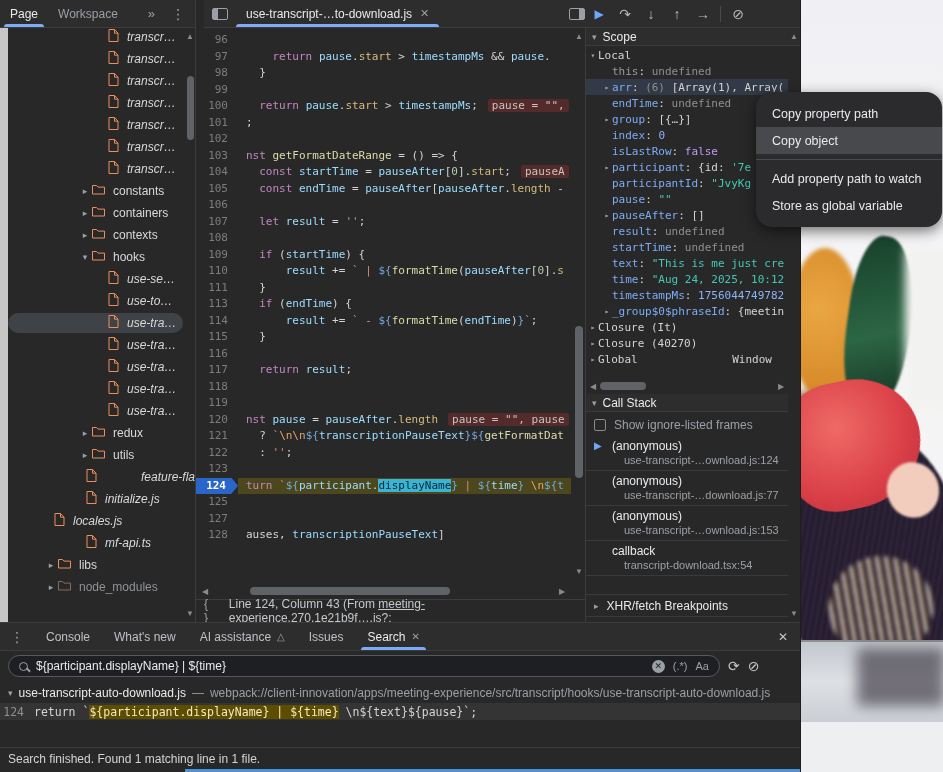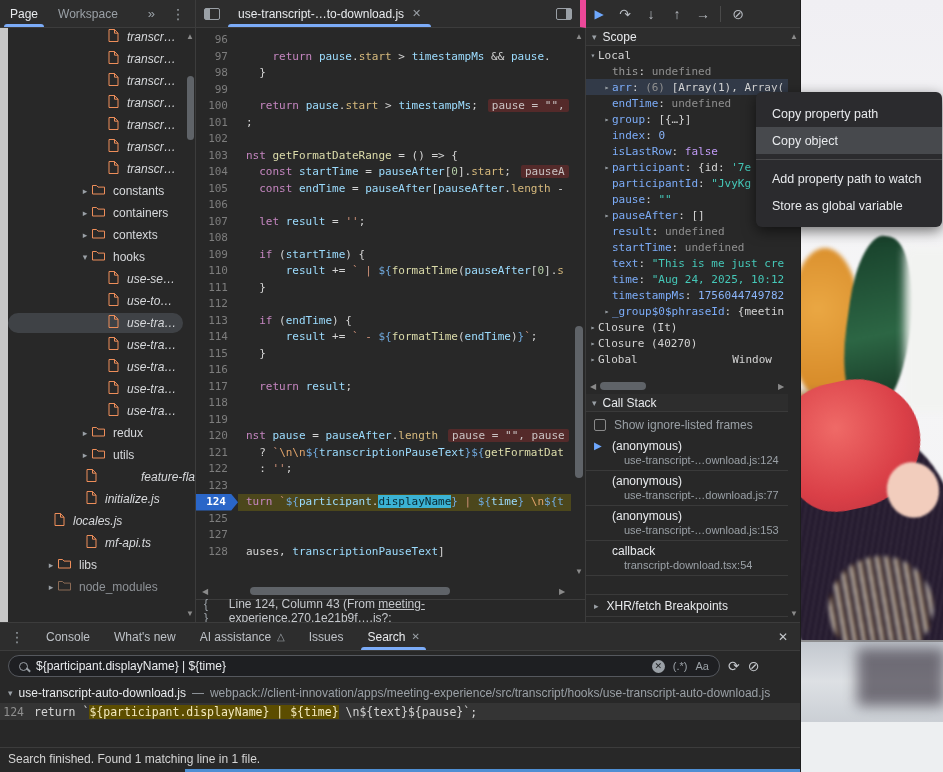--- a/index.html
+++ b/index.html
@@ -3,21 +3,21 @@
 <meta charset="utf-8">
 <style>
   * { margin:0; padding:0; box-sizing:border-box; }
   html,body { background:#111; }
   #app { position:relative; width:943px; height:772px; background:#282828; overflow:hidden;
          font-family:"Liberation Sans", sans-serif; font-size:12px; color:#d4d4d4; }
 
   
   .topbar { position:absolute; top:0; height:28px; background:#2d2d2d; border-bottom:1px solid #3c3c3c; display:flex; align-items:center; }
   #topbar-left   { left:0;   width:196px; border-right:1px solid #3c3c3c; }
-  #topbar-editor { left:196px; width:390px; border-right:6px solid #ec4899; }
+  #topbar-editor { left:204px; width:390px; border-right:1px solid #ec4899; }
   #topbar-debug  { left:586px; width:214px; }
   .ntab { position:relative; height:100%; display:flex; align-items:center; padding:0 10px; color:#9aa0a6; cursor:default; }
   .ntab.active { color:#e8eaed; }
   .ntab.active::after { content:""; position:absolute; left:4px; right:4px; bottom:0; height:3px; border-radius:3px 3px 0 0; background:#7cacf8; }
   .bar-icon { color:#9aa0a6; padding:0 6px; font-size:13px; }
   #nav-more { margin-left:14px; letter-spacing:-2px; }
   #nav-menu { margin-left:auto; margin-right:4px; font-size:14px; }
   .panel-toggle { width:16px; height:12px; border:1px solid #9aa0a6; border-radius:2px; margin:0 8px; position:relative; }
   .panel-toggle.left::before  { content:""; position:absolute; left:0; top:0; bottom:0; width:5px; background:#9aa0a6; }
   .panel-toggle.right { position:absolute; right:8px; top:8px; margin:0; }
@@ -80,21 +80,21 @@
   #frames { position:absolute; left:0; right:12px; top:408px; }
   .frame { position:relative; padding:3px 0 4px 26px; border-bottom:1px solid #3a3a3a; }
   .frame .ftitle { color:#e8eaed; }
   .frame .floc { color:#9aa0a6; font-size:11px; padding-left:12px; margin-top:1px; }
   .frame .act { position:absolute; left:8px; top:4px; color:#6ea8fe; font-size:10px; }
   .bp-sec { position:absolute; left:0; right:12px; height:22px; display:flex; align-items:center; gap:8px; padding-left:8px; color:#e8eaed; border-top:1px solid #3a3a3a; }
   .bp-sec .arrow { font-size:9px; color:#9aa0a6; }
   #sidebar-vscroll { position:absolute; right:0; top:0; width:12px; height:100%; }
 
   
-  #context-menu { position:absolute; left:756px; top:92px; width:186px; background:#2b2b2e; border-radius:6px; box-shadow:0 4px 14px rgba(0,0,0,.55); padding:8px 0; z-index:50; }
+  #context-menu { position:absolute; left:756px; top:92px; width:186px; background:#2b2b2e; border-radius:16px; box-shadow:0 4px 14px rgba(0,0,0,.55); padding:8px 0; z-index:50; }
   .menu-item { height:27px; display:flex; align-items:center; padding-left:16px; color:#e8eaed; font-size:12.5px; }
   .menu-item.hl { background:#47494d; }
   .menu-sep { height:1px; background:#4a4a4c; margin:5px 0; }
 
   
   #drawer { position:absolute; left:0; top:622px; width:800px; height:150px; background:#282828; border-top:1px solid #3c3c3c; }
   #drawer-tabs { height:28px; background:#2d2d2d; border-bottom:1px solid #3c3c3c; display:flex; align-items:center; }
   #drawer-tabs .kebab { color:#9aa0a6; font-size:14px; padding:0 10px; }
   .dtab { position:relative; height:100%; display:flex; align-items:center; gap:6px; padding:0 12px; color:#bdc1c6; }
   .dtab.active { color:#e8eaed; }
@@ -381,21 +381,20 @@
         <div class="code-line"><span class="gutter">102</span><span class="ltext"></span></div>
         <div class="code-line"><span class="gutter">103</span><span class="ltext"><span class="tk-kw">nst</span><span class="tk-pn"> </span><span class="tk-fn">getFormatDateRange</span><span class="tk-pn"> = () =&gt; {</span></span></div>
         <div class="code-line"><span class="gutter">104</span><span class="ltext"><span class="tk-pn">  </span><span class="tk-kw">const</span><span class="tk-pn"> </span><span class="tk-var">startTime</span><span class="tk-pn"> = </span><span class="tk-var">pauseAfter</span><span class="tk-pn">[</span><span class="tk-num">0</span><span class="tk-pn">].</span><span class="tk-prop">start</span><span class="tk-pn">;</span><span class="inline-badge">pauseA</span></span></div>
         <div class="code-line"><span class="gutter">105</span><span class="ltext"><span class="tk-pn">  </span><span class="tk-kw">const</span><span class="tk-pn"> </span><span class="tk-var">endTime</span><span class="tk-pn"> = </span><span class="tk-var">pauseAfter</span><span class="tk-pn">[</span><span class="tk-var">pauseAfter</span><span class="tk-pn">.</span><span class="tk-prop">length</span><span class="tk-pn"> -</span></span></div>
         <div class="code-line"><span class="gutter">106</span><span class="ltext"></span></div>
         <div class="code-line"><span class="gutter">107</span><span class="ltext"><span class="tk-pn">  </span><span class="tk-kw">let</span><span class="tk-pn"> </span><span class="tk-var">result</span><span class="tk-pn"> = </span><span class="tk-str">''</span><span class="tk-pn">;</span></span></div>
         <div class="code-line"><span class="gutter">108</span><span class="ltext"></span></div>
         <div class="code-line"><span class="gutter">109</span><span class="ltext"><span class="tk-pn">  </span><span class="tk-kw">if</span><span class="tk-pn"> (</span><span class="tk-var">startTime</span><span class="tk-pn">) {</span></span></div>
         <div class="code-line"><span class="gutter">110</span><span class="ltext"><span class="tk-pn">      </span><span class="tk-var">result</span><span class="tk-pn"> += </span><span class="tk-str">` | </span><span class="tk-ipn">${</span><span class="tk-fn">formatTime</span><span class="tk-pn">(</span><span class="tk-var">pauseAfter</span><span class="tk-pn">[</span><span class="tk-num">0</span><span class="tk-pn">].</span><span class="tk-prop">s</span></span></div>
         <div class="code-line"><span class="gutter">111</span><span class="ltext"><span class="tk-pn">  }</span></span></div>
-        <div class="code-line"><span class="gutter">112</span><span class="ltext"></span></div>
         <div class="code-line"><span class="gutter">113</span><span class="ltext"><span class="tk-pn">  </span><span class="tk-kw">if</span><span class="tk-pn"> (</span><span class="tk-var">endTime</span><span class="tk-pn">) {</span></span></div>
         <div class="code-line"><span class="gutter">114</span><span class="ltext"><span class="tk-pn">      </span><span class="tk-var">result</span><span class="tk-pn"> += </span><span class="tk-str">` - </span><span class="tk-ipn">${</span><span class="tk-fn">formatTime</span><span class="tk-pn">(</span><span class="tk-var">endTime</span><span class="tk-pn">)</span><span class="tk-ipn">}</span><span class="tk-str">`</span><span class="tk-pn">;</span></span></div>
         <div class="code-line"><span class="gutter">115</span><span class="ltext"><span class="tk-pn">  }</span></span></div>
         <div class="code-line"><span class="gutter">116</span><span class="ltext"></span></div>
         <div class="code-line"><span class="gutter">117</span><span class="ltext"><span class="tk-pn">  </span><span class="tk-kw">return</span><span class="tk-pn"> </span><span class="tk-var">result</span><span class="tk-pn">;</span></span></div>
         <div class="code-line"><span class="gutter">118</span><span class="ltext"></span></div>
         <div class="code-line"><span class="gutter">119</span><span class="ltext"></span></div>
         <div class="code-line"><span class="gutter">120</span><span class="ltext"><span class="tk-kw">nst</span><span class="tk-pn"> </span><span class="tk-var">pause</span><span class="tk-pn"> = </span><span class="tk-var">pauseAfter</span><span class="tk-pn">.</span><span class="tk-prop">length</span><span class="inline-badge">pause = "", pause</span></span></div>
         <div class="code-line"><span class="gutter">121</span><span class="ltext"><span class="tk-pn">  ? </span><span class="tk-str">`</span><span class="tk-esc">\n\n</span><span class="tk-ipn">${</span><span class="tk-var">transcriptionPauseText</span><span class="tk-ipn">}${</span><span class="tk-fn">getFormatDat</span></span></div>
         <div class="code-line"><span class="gutter">122</span><span class="ltext"><span class="tk-pn">  : </span><span class="tk-str">''</span><span class="tk-pn">;</span></span></div>

